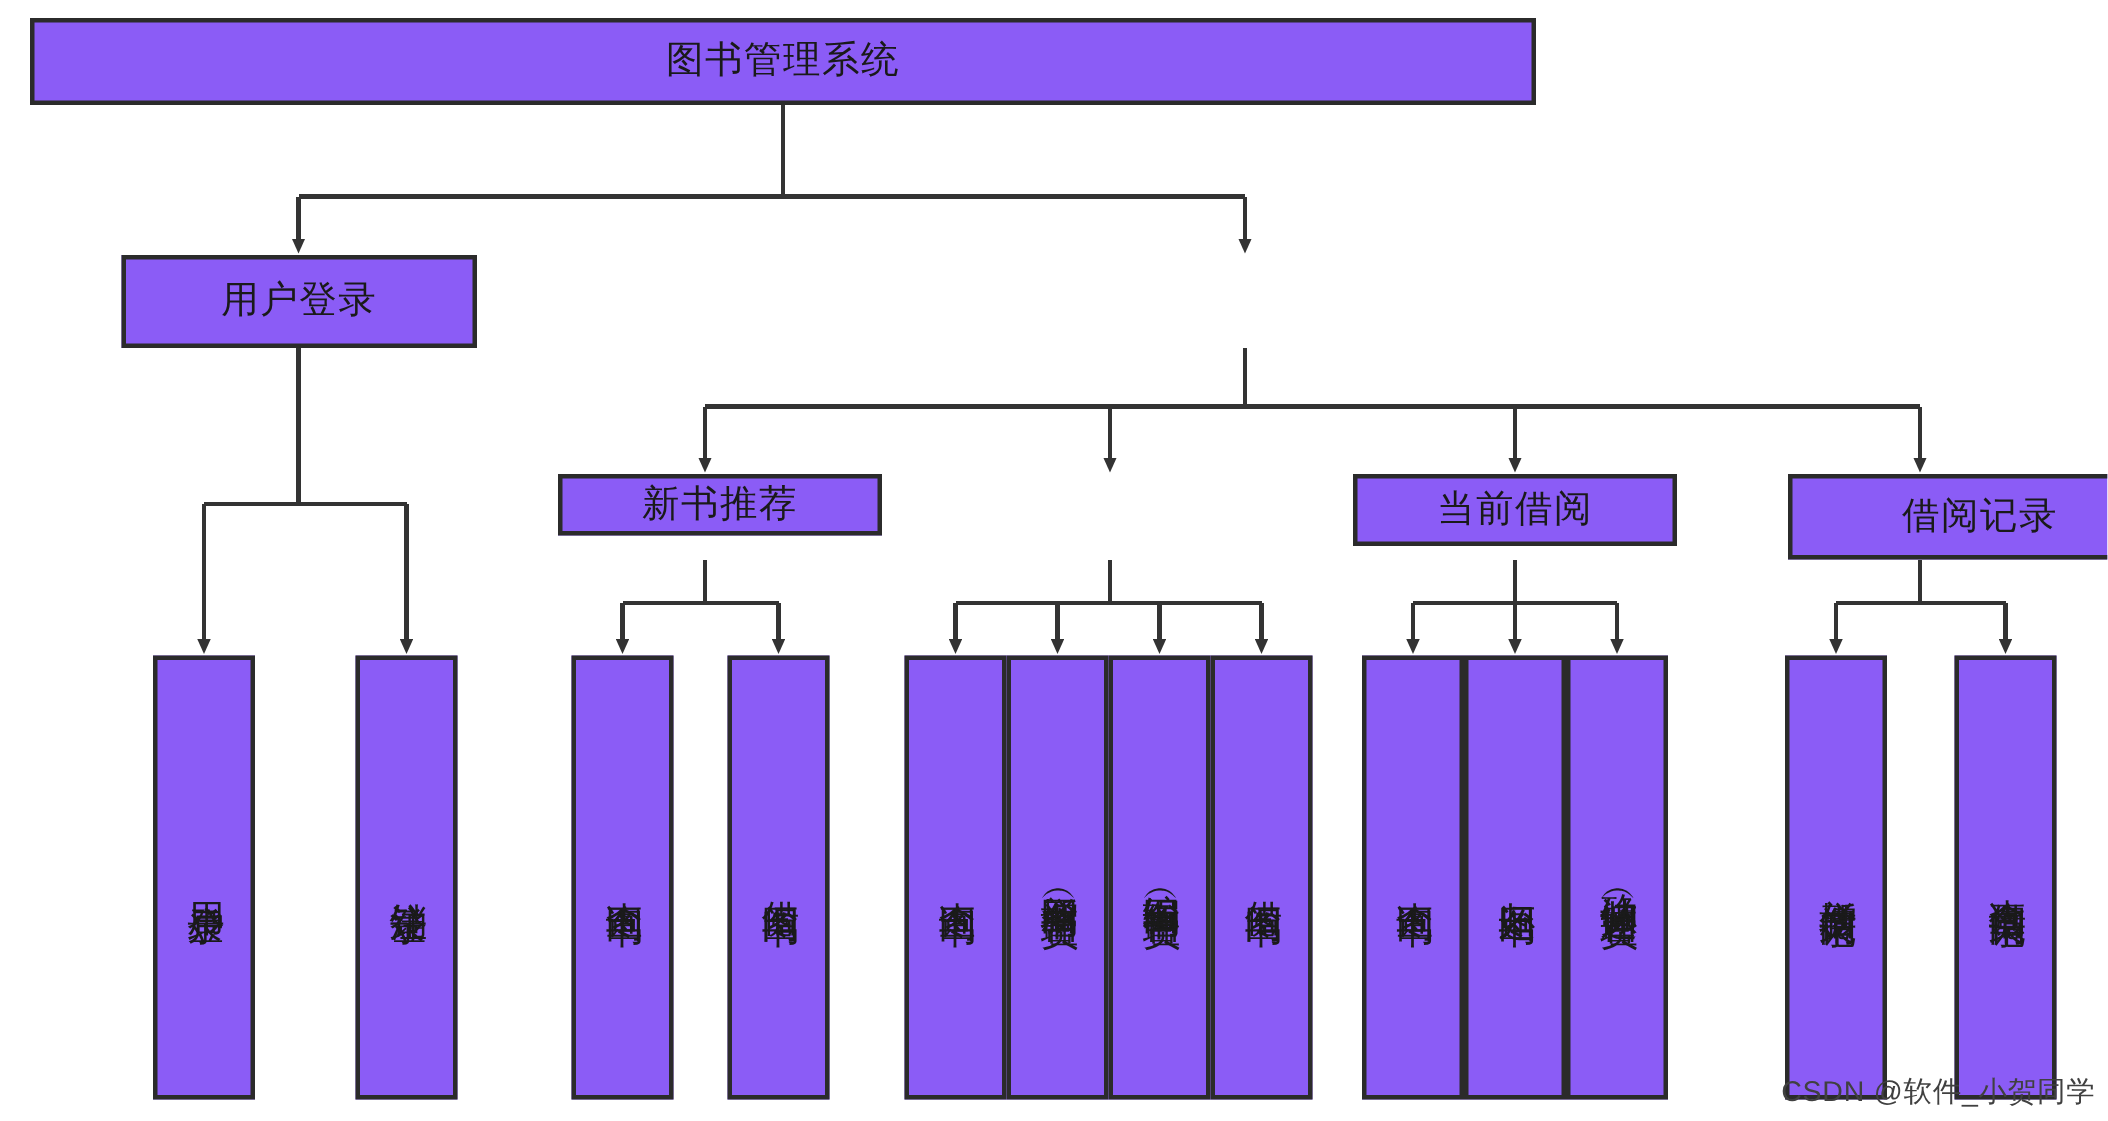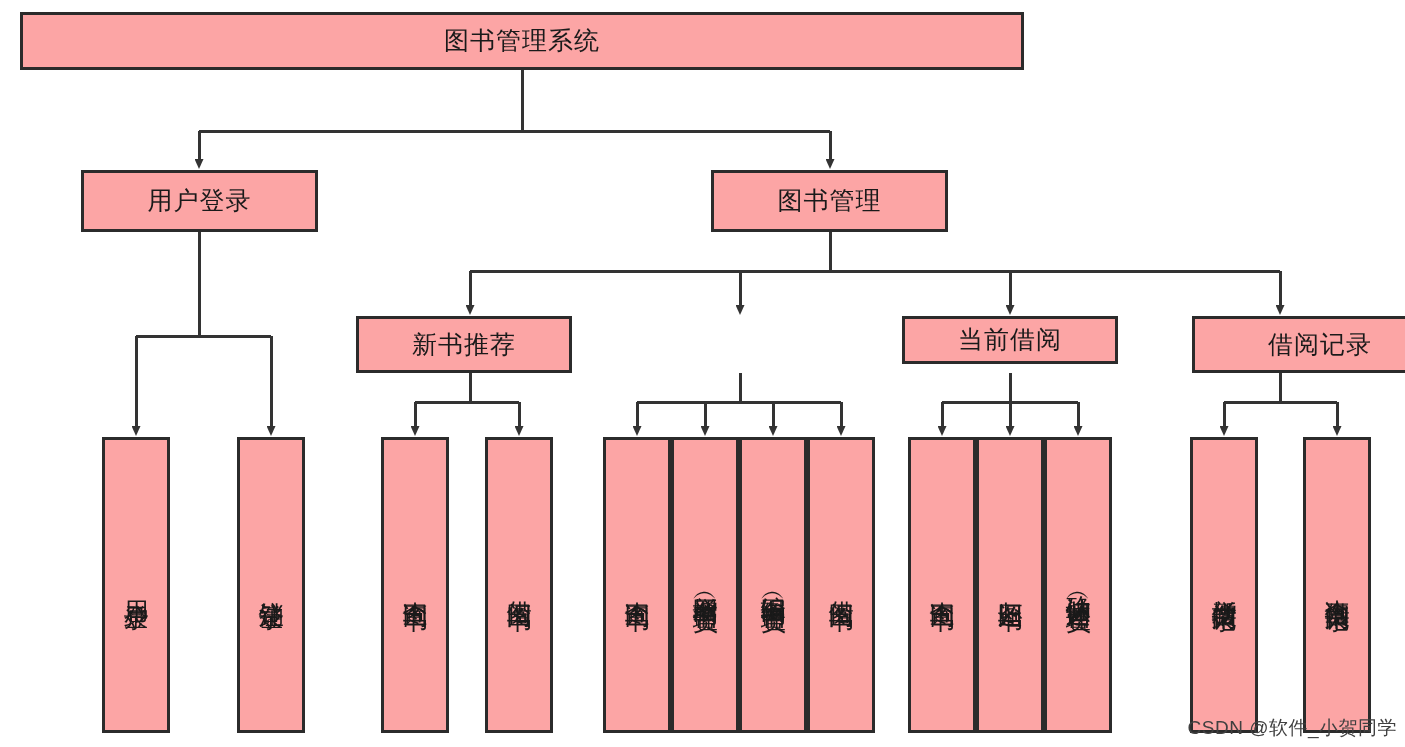--- a/index.html
+++ b/index.html
@@ -22,21 +22,21 @@
     position: absolute;
     left: 0;
     top: 0;
     width: 1405px;
     height: 747px;
   }
   .node-box {
     position: absolute;
     box-sizing: border-box;
     border: 3px solid #2b2b2b;
-    background: #fca5a5;
+    background: #8b5cf6;
     display: flex;
     align-items: center;
     justify-content: center;
     color: #1a1a1a;
   }
   .node-box.horizontal {
     font-size: 25px;
     letter-spacing: 1px;
     line-height: 1.1;
   }
@@ -118,25 +118,22 @@
     </g>
   </svg>
 
   <div class="node-box horizontal" style="left:20px; top:12px; width:1004px; height:58px;">
     <span class="node-label">图书管理系统</span>
   </div>
 
   <div class="node-box horizontal" style="left:81px; top:170px; width:237px; height:62px;">
     <span class="node-label">用户登录</span>
   </div>
-  <div class="node-box horizontal" style="left:711px; top:170px; width:237px; height:62px;">
-    <span class="node-label">图书管理</span>
-  </div>
 
-  <div class="node-box horizontal" style="left:356px; top:316px; width:216px; height:57px;">
+  <div class="node-box horizontal" style="left:372px; top:316px; width:216px; height:41px;">
     <span class="node-label">新书推荐</span>
   </div>
   <div class="node-box horizontal" style="left:902px; top:316px; width:216px; height:48px;justify-content:center;">
     <span class="node-label">当前借阅</span>
   </div>
   <div class="node-box horizontal" style="left:1168px; top:316px; width:256px; height:57px;margin-left:24px;">
     <span class="node-label">借阅记录</span>
   </div>
 
   <div class="node-box vertical" style="left:102px; top:437px; width:68px; height:296px;">

